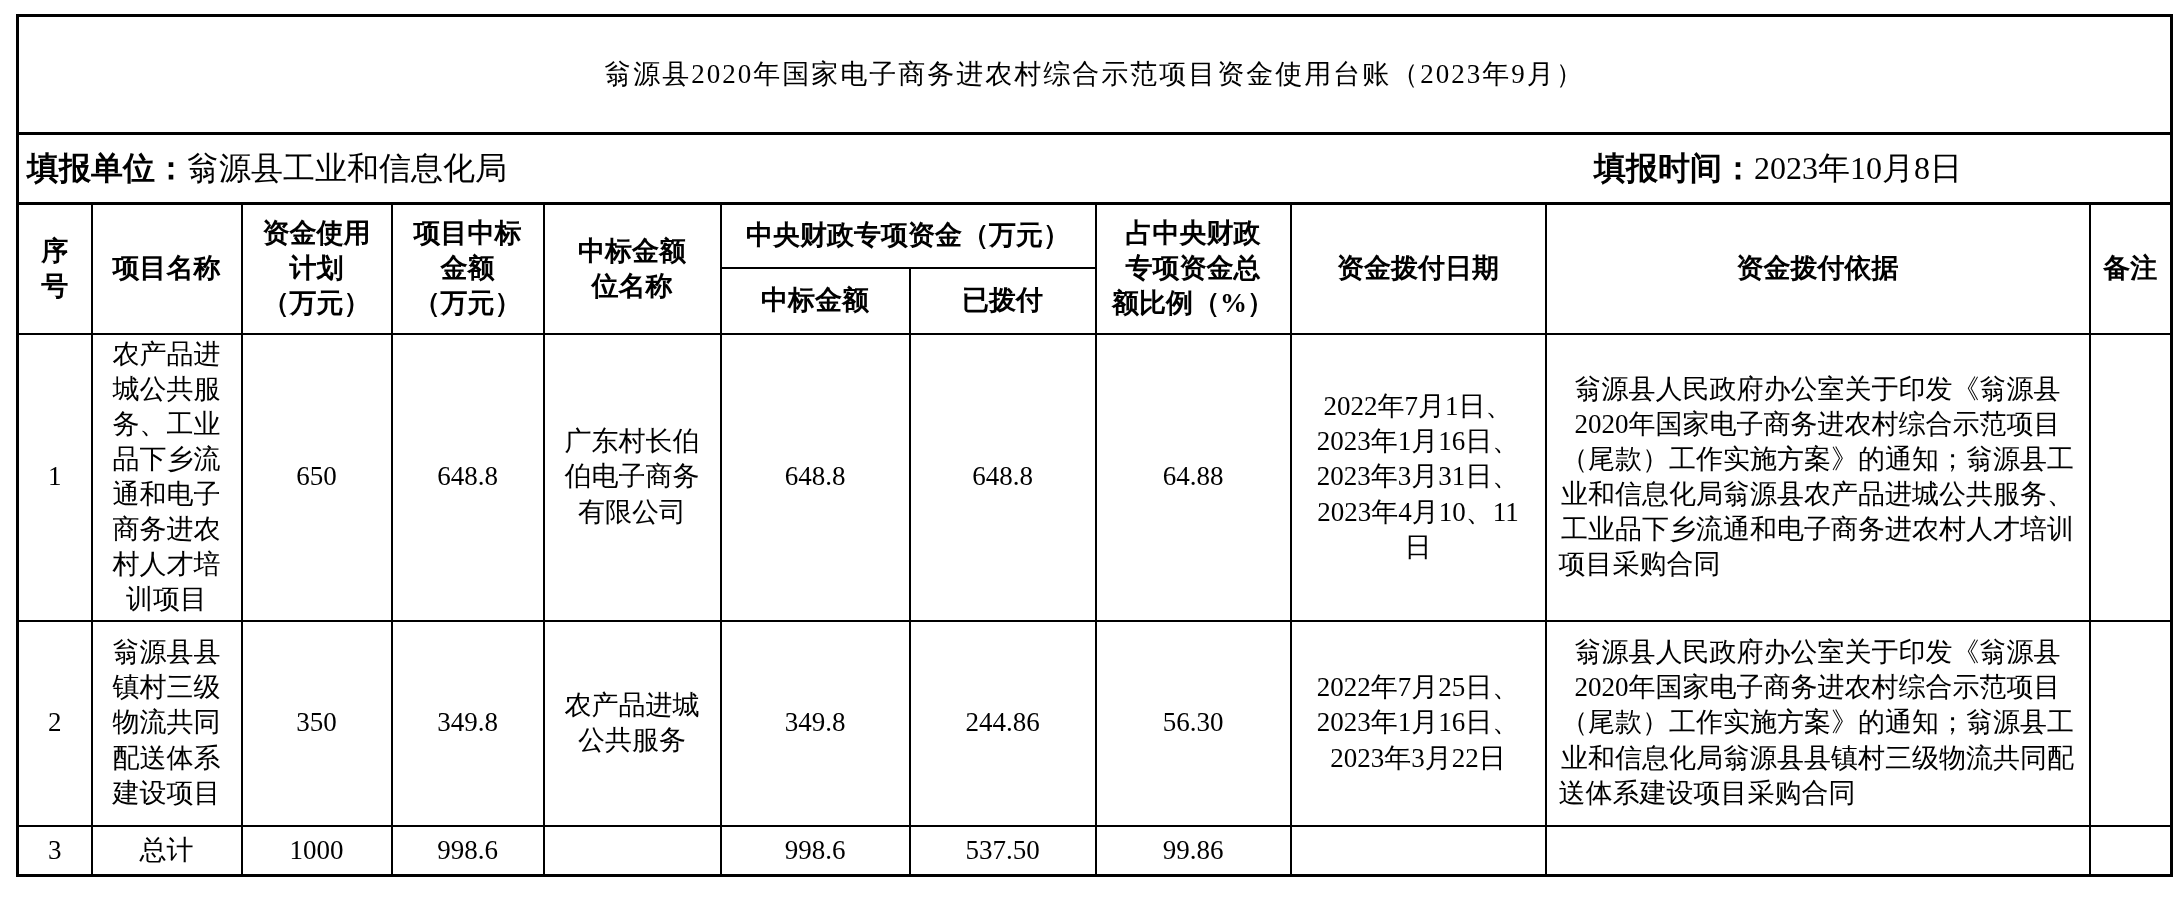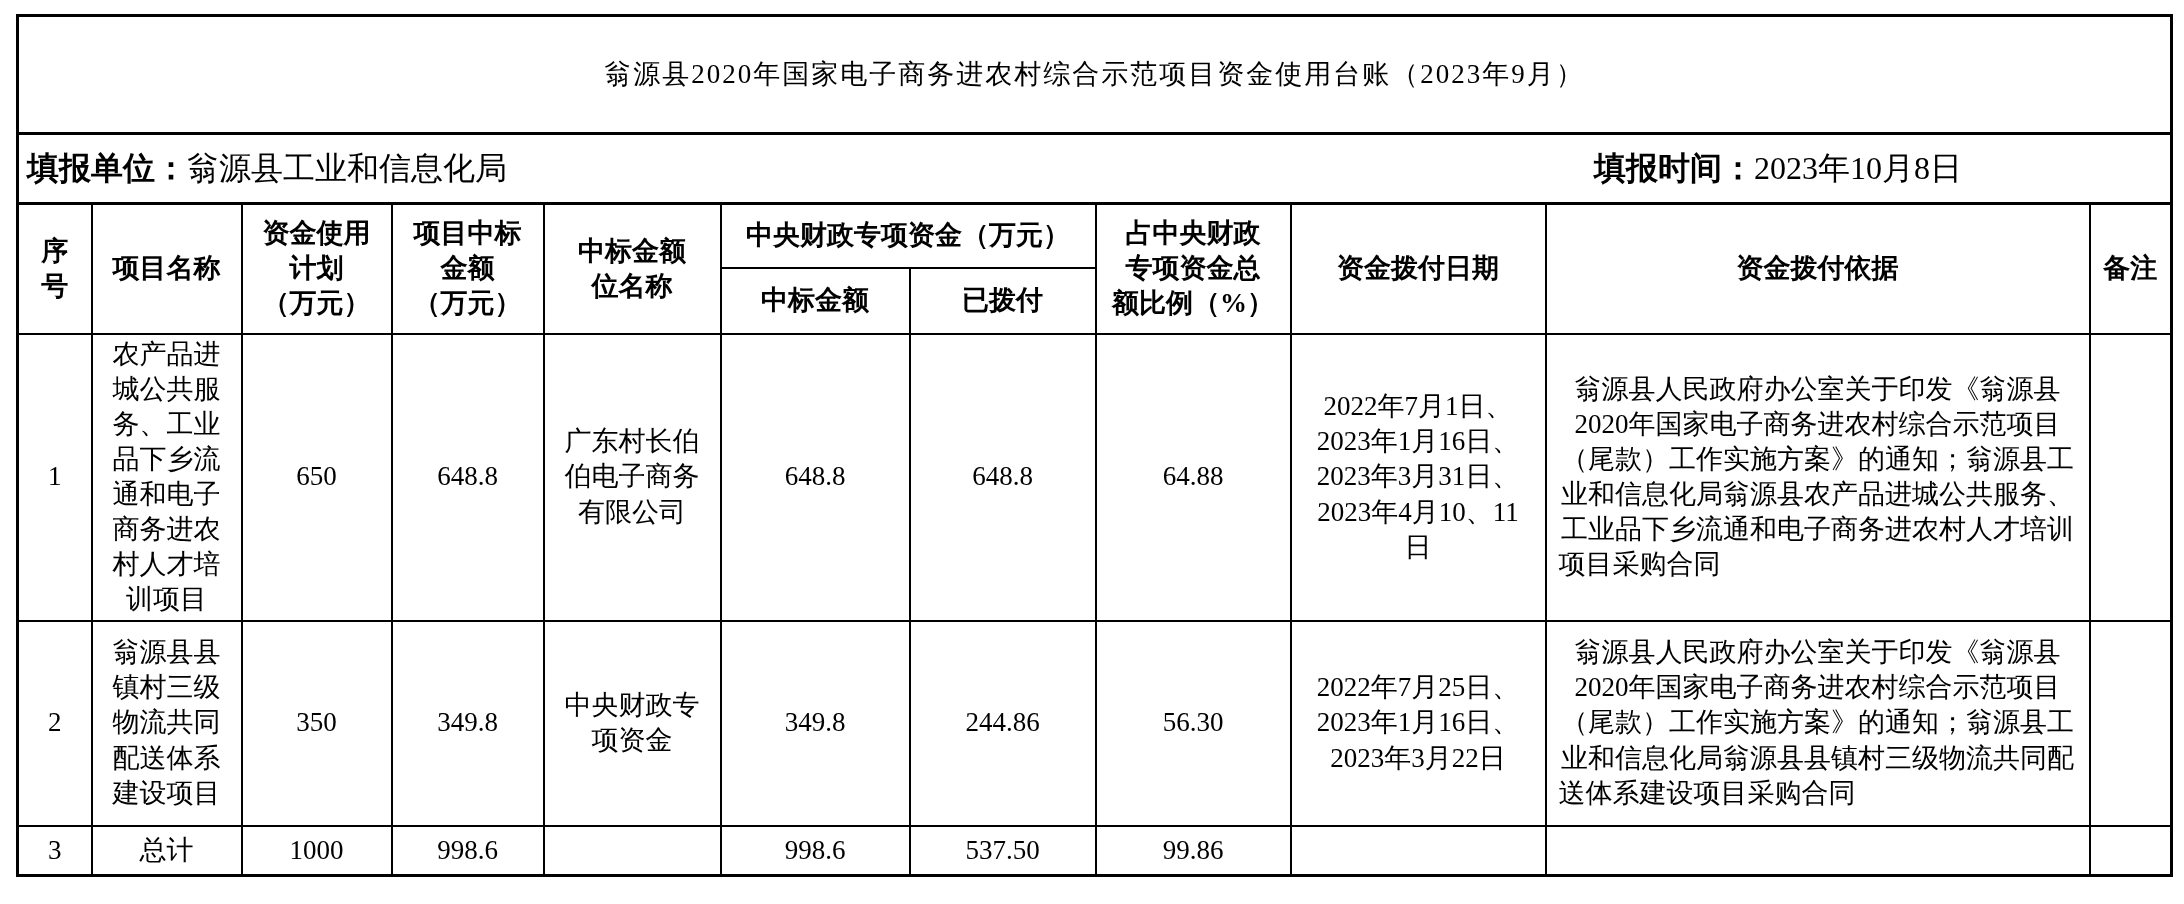--- a/index.html
+++ b/index.html
@@ -136,21 +136,21 @@
 日</td>
       <td class="basis">翁源县人民政府办公室关于印发《翁源县2020年国家电子商务进农村综合示范项目（尾款）工作实施方案》的通知；翁源县工业和信息化局翁源县农产品进城公共服务、工业品下乡流通和电子商务进农村人才培训项目采购合同</td>
       <td></td>
     </tr>
 
     <tr style="height:205px">
       <td>2</td>
       <td class="name-cell">翁源县县镇村三级物流共同配送体系建设项目</td>
       <td>350</td>
       <td>349.8</td>
-      <td>中央财政专项资金</td>
+      <td>农产品进城公共服务</td>
       <td>349.8</td>
       <td>244.86</td>
       <td>56.30</td>
       <td class="prewrap">2022年7月25日、
 2023年1月16日、
 2023年3月22日</td>
       <td class="basis">翁源县人民政府办公室关于印发《翁源县2020年国家电子商务进农村综合示范项目（尾款）工作实施方案》的通知；翁源县工业和信息化局翁源县县镇村三级物流共同配送体系建设项目采购合同</td>
       <td></td>
     </tr>
 

